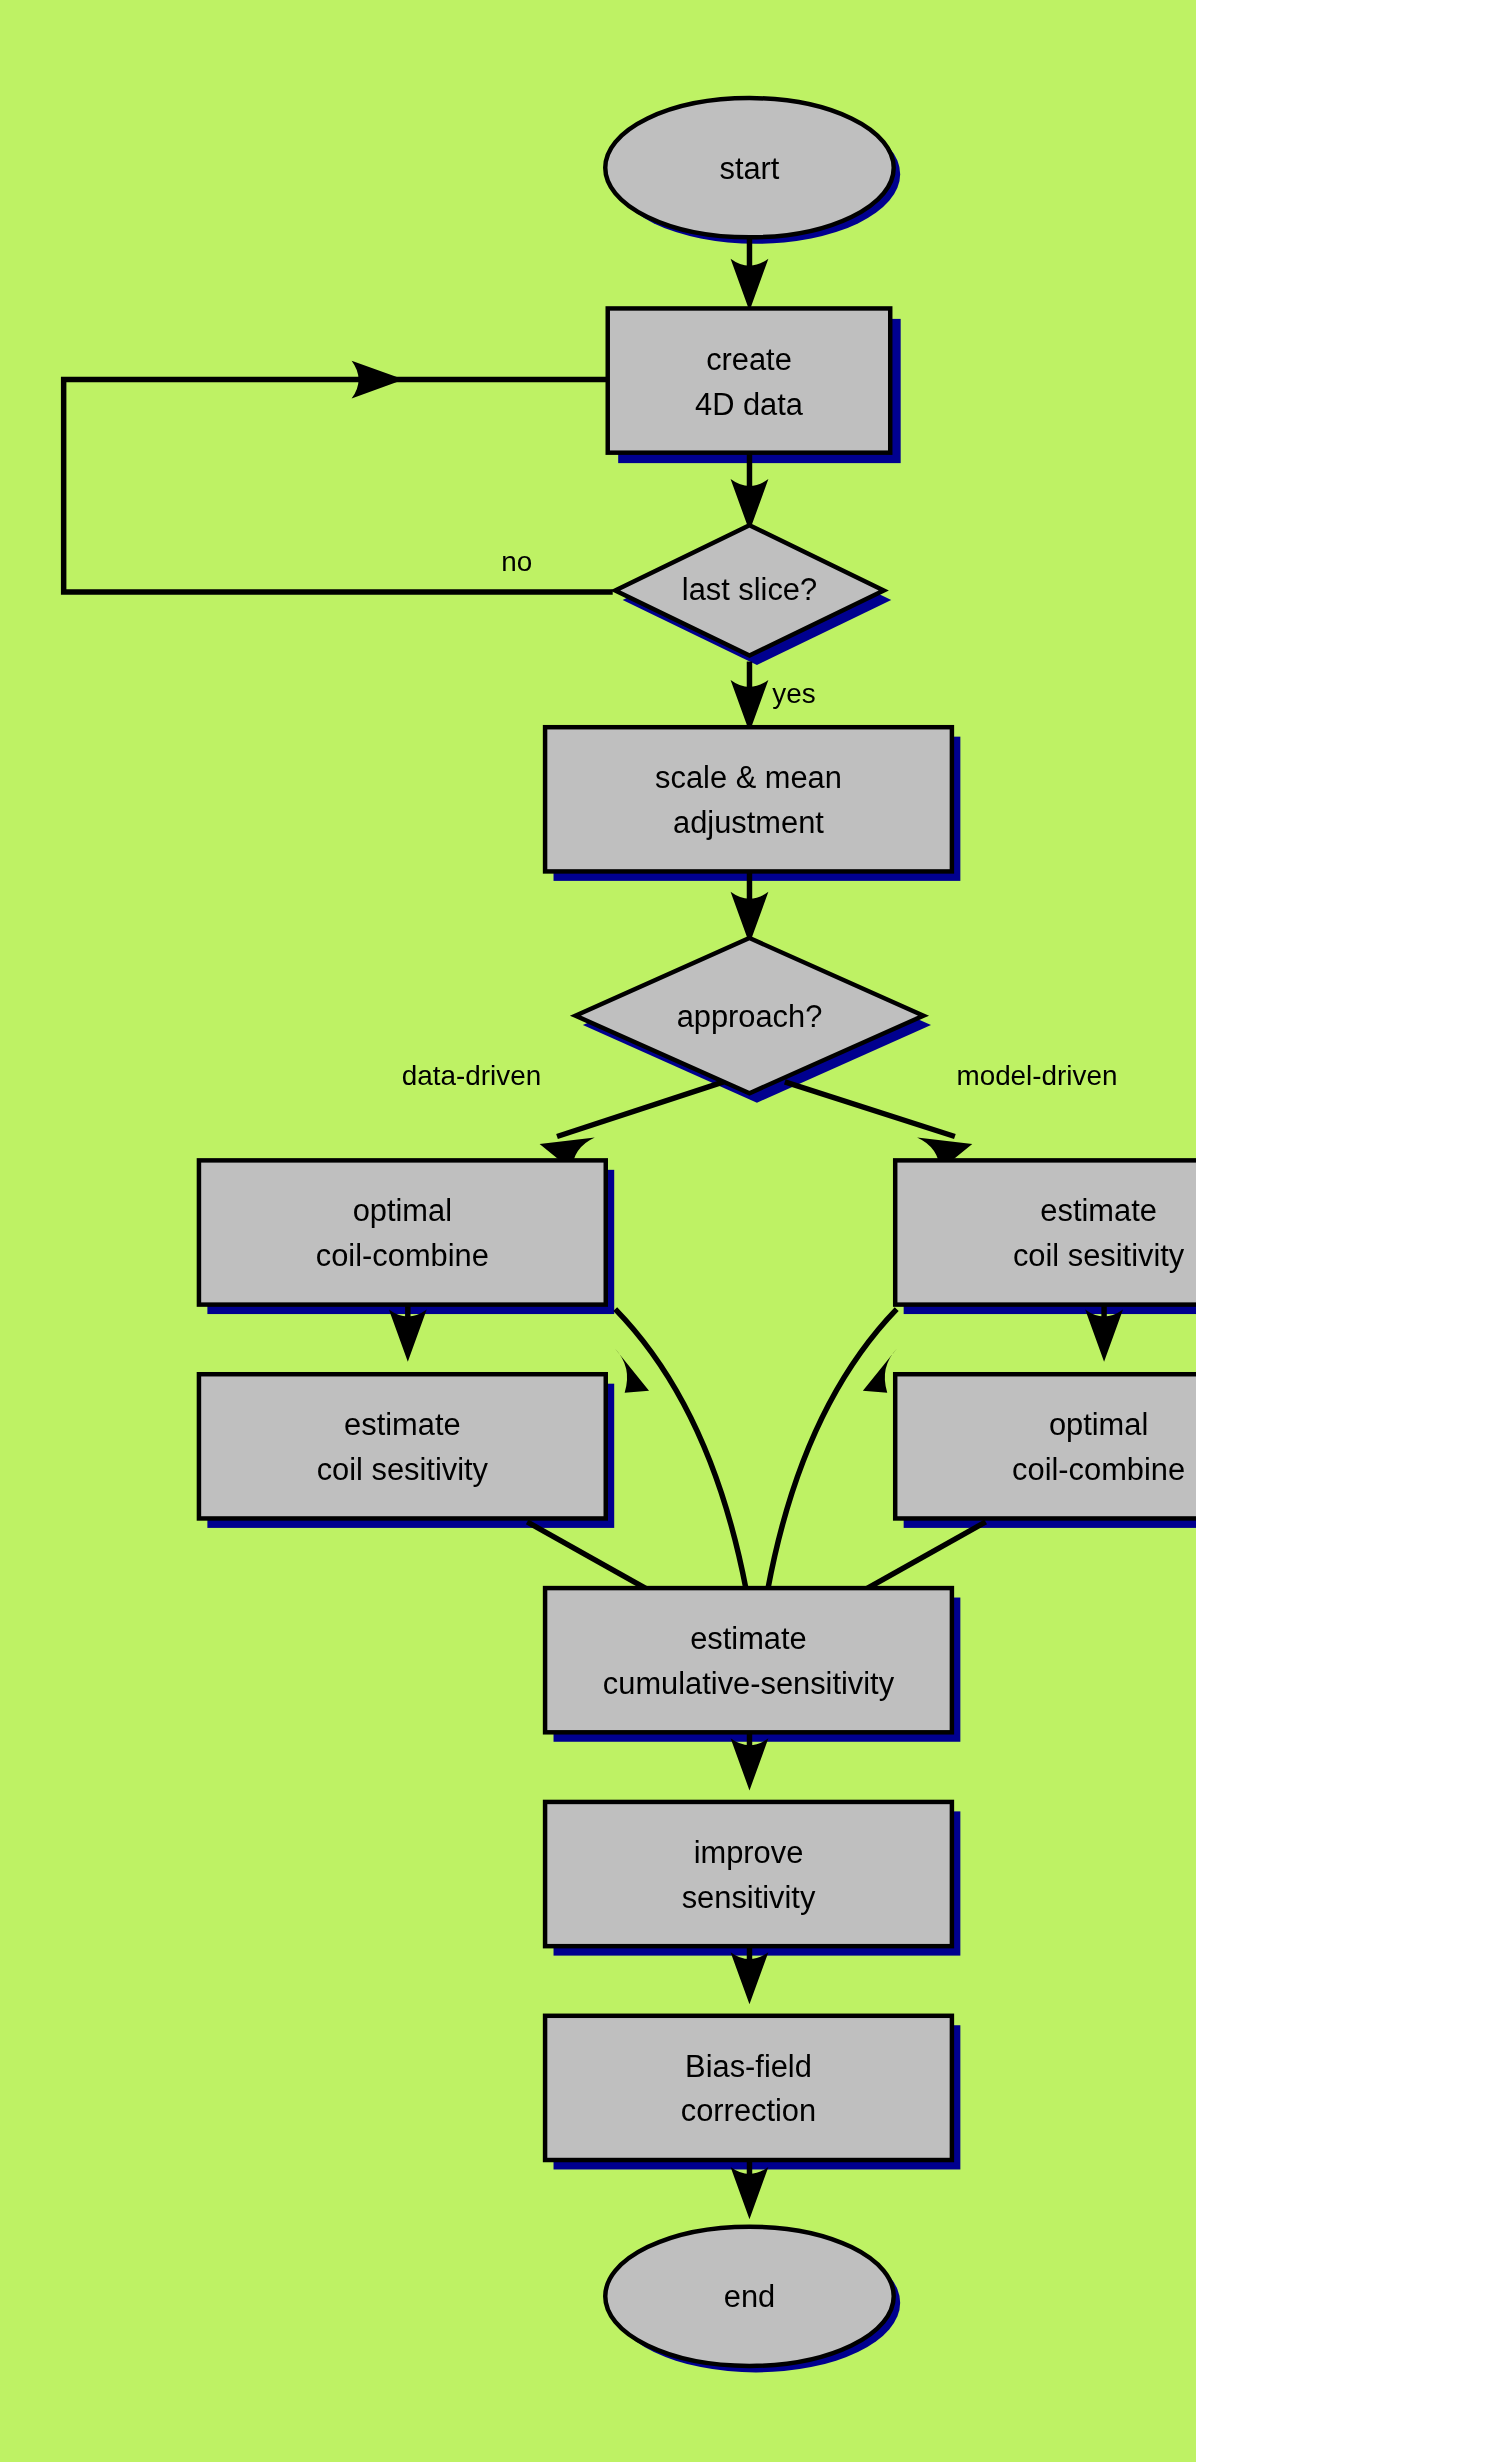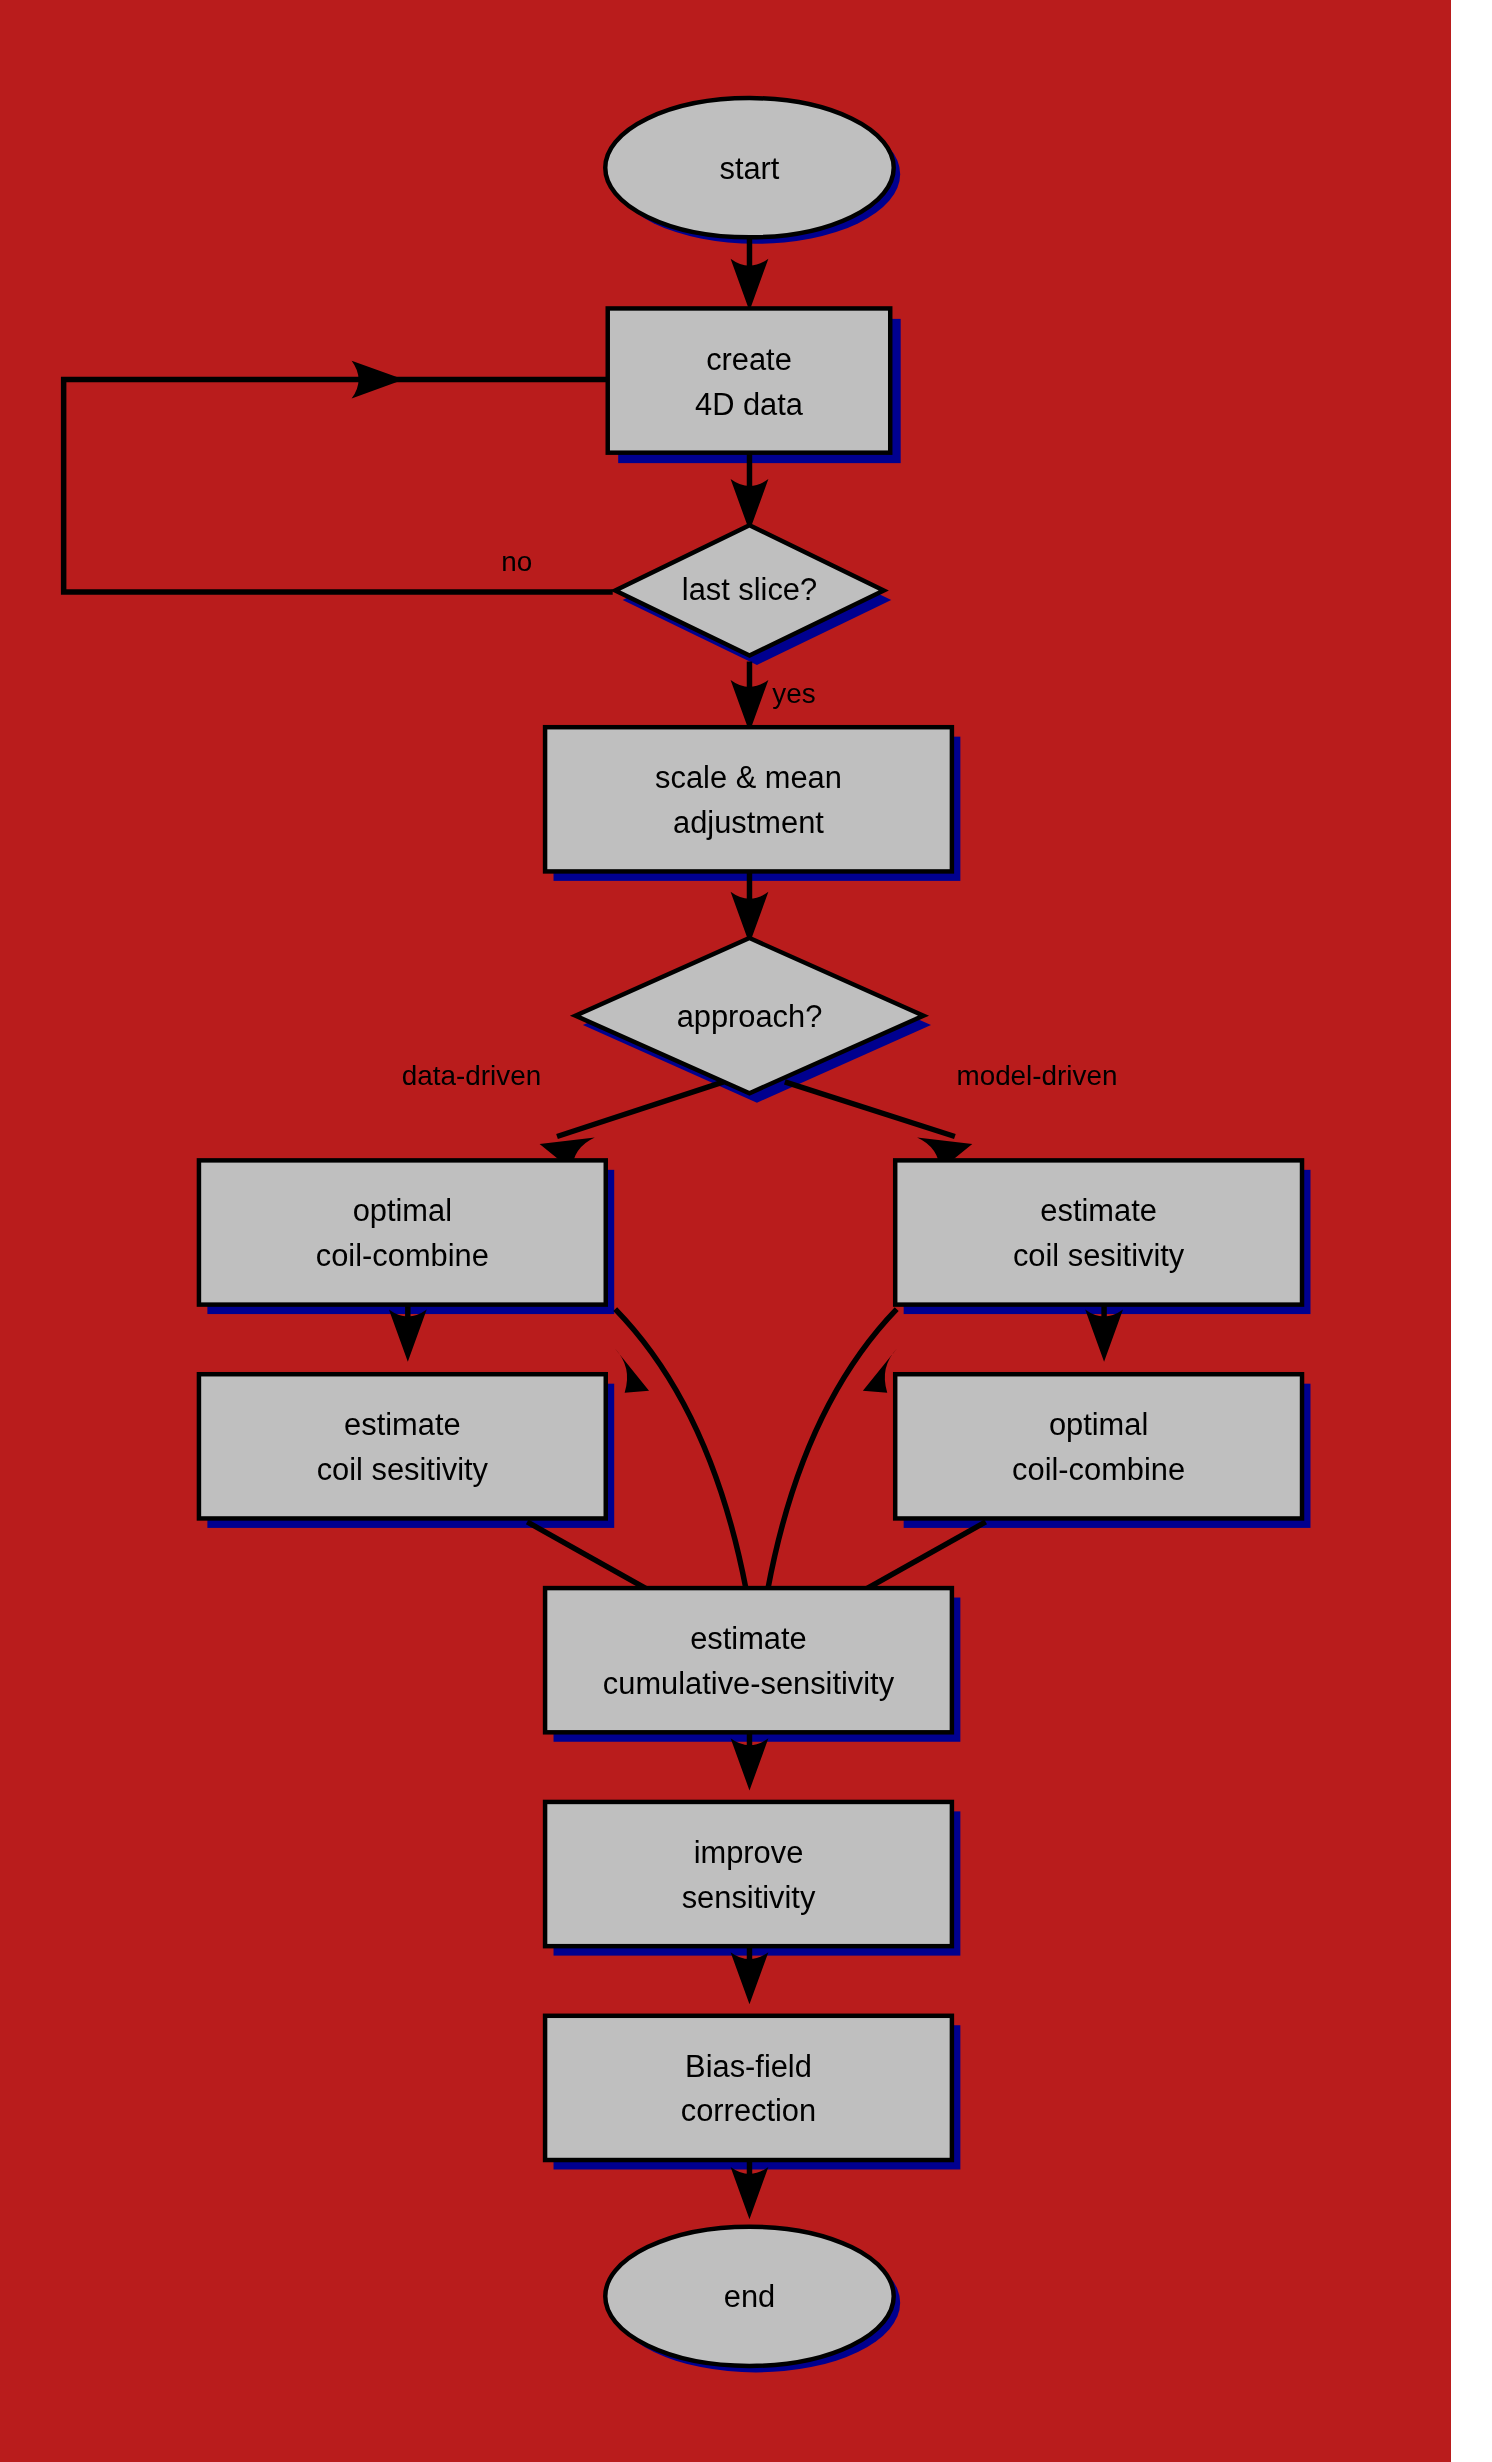--- a/index.html
+++ b/index.html
@@ -6,23 +6,23 @@
   html, body {
     margin: 0;
     padding: 0;
     background: #ffffff;
   }
   body {
     font-family: "Liberation Sans", sans-serif;
   }
   #flow-root {
     position: relative;
-    width: 1451px;
+    width: 1196px;
     height: 2462px;
-    background: #b91c1c;
+    background: #bef264;
     overflow: hidden;
   }
   #flow-svg {
     position: absolute;
     left: 0;
     top: 0;
     width: 1492px;
     height: 2462px;
     display: block;
   }

